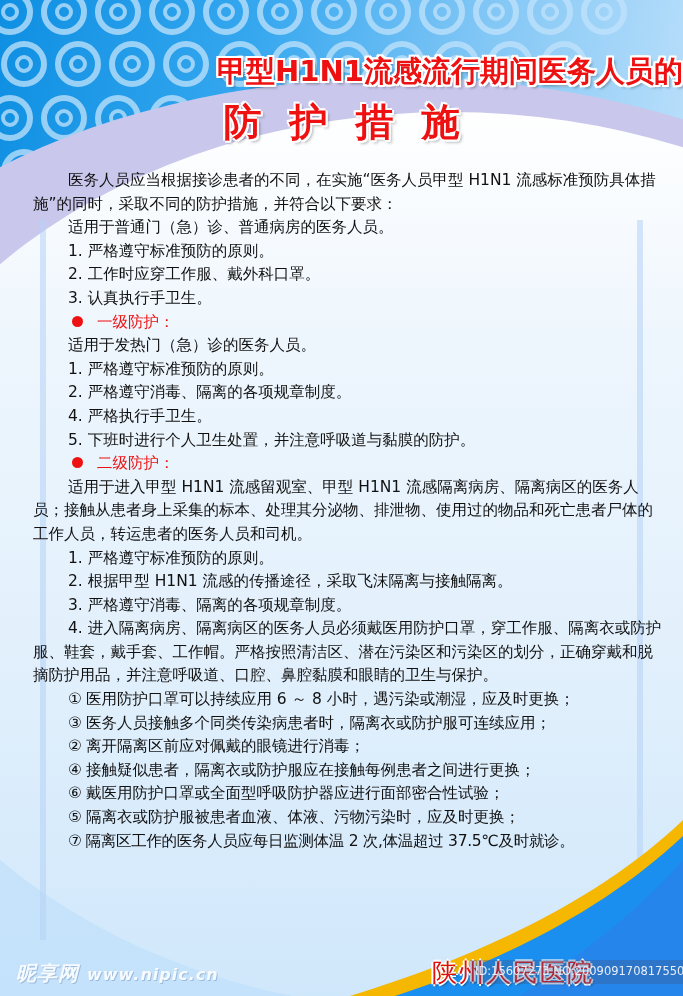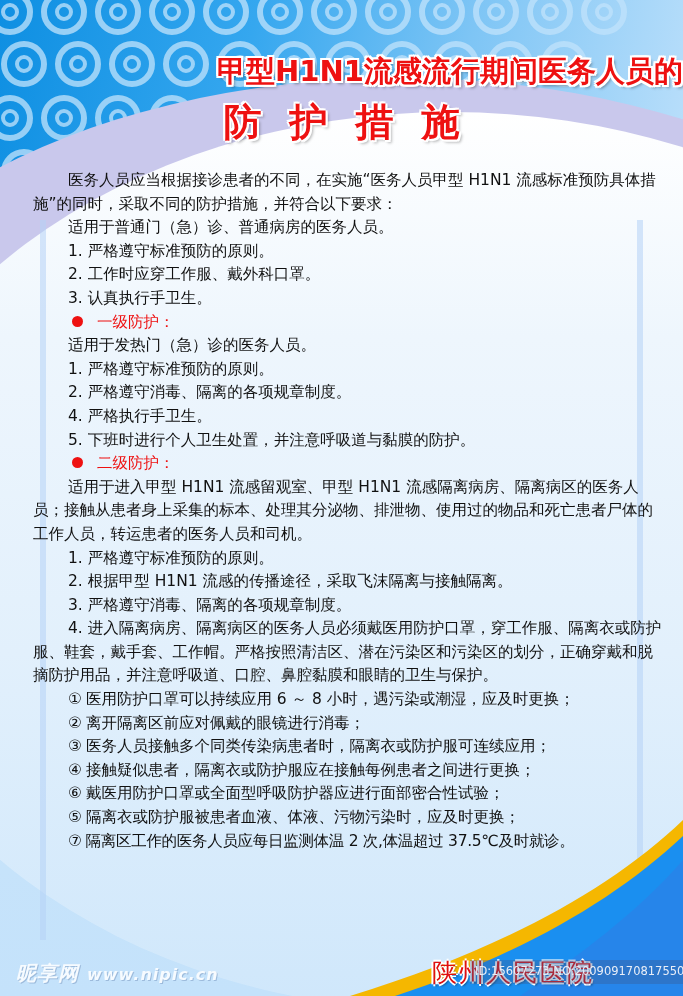--- a/index.html
+++ b/index.html
@@ -130,22 +130,22 @@
     <div class="sec">
       <span class="bullet"></span><span>二级防护：</span>
     </div>
     <div class="wrap-indent">适用于进入甲型 H1N1 流感留观室、甲型 H1N1 流感隔离病房、隔离病区的医务人员；接触从患者身上采集的标本、处理其分泌物、排泄物、使用过的物品和死亡患者尸体的工作人员，转运患者的医务人员和司机。</div>
     <div class="indent">1. 严格遵守标准预防的原则。</div>
     <div class="indent">2. 根据甲型 H1N1 流感的传播途径，采取飞沫隔离与接触隔离。</div>
     <div class="indent">3. 严格遵守消毒、隔离的各项规章制度。</div>
     <div class="wrap-indent">4. 进入隔离病房、隔离病区的医务人员必须戴医用防护口罩，穿工作服、隔离衣或防护服、鞋套，戴手套、工作帽。严格按照清洁区、潜在污染区和污染区的划分，正确穿戴和脱摘防护用品，并注意呼吸道、口腔、鼻腔黏膜和眼睛的卫生与保护。</div>
 
     <div class="note"><span class="circ">①</span><span>医用防护口罩可以持续应用 6 ～ 8 小时，遇污染或潮湿，应及时更换；</span></div>
+    <div class="note"><span class="circ">③</span><span>医务人员接触多个同类传染病患者时，隔离衣或防护服可连续应用；</span></div>
     <div class="note"><span class="circ">②</span><span>离开隔离区前应对佩戴的眼镜进行消毒；</span></div>
-    <div class="note"><span class="circ">③</span><span>医务人员接触多个同类传染病患者时，隔离衣或防护服可连续应用；</span></div>
     <div class="note"><span class="circ">④</span><span>接触疑似患者，隔离衣或防护服应在接触每例患者之间进行更换；</span></div>
     <div class="note"><span class="circ">⑥</span><span>戴医用防护口罩或全面型呼吸防护器应进行面部密合性试验；</span></div>
     <div class="note"><span class="circ">⑤</span><span>隔离衣或防护服被患者血液、体液、污物污染时，应及时更换；</span></div>
     <div class="note" style="white-space:nowrap;letter-spacing:-0.3px;"><span class="circ">⑦</span><span>隔离区工作的医务人员应每日监测体温 2 次,体温超过 37.5℃及时就诊。</span></div>
   </div>
 
   <div class="wm-nipic">
     <span>昵享网</span><span class="url">www.nipic.cn</span>
   </div>
 

